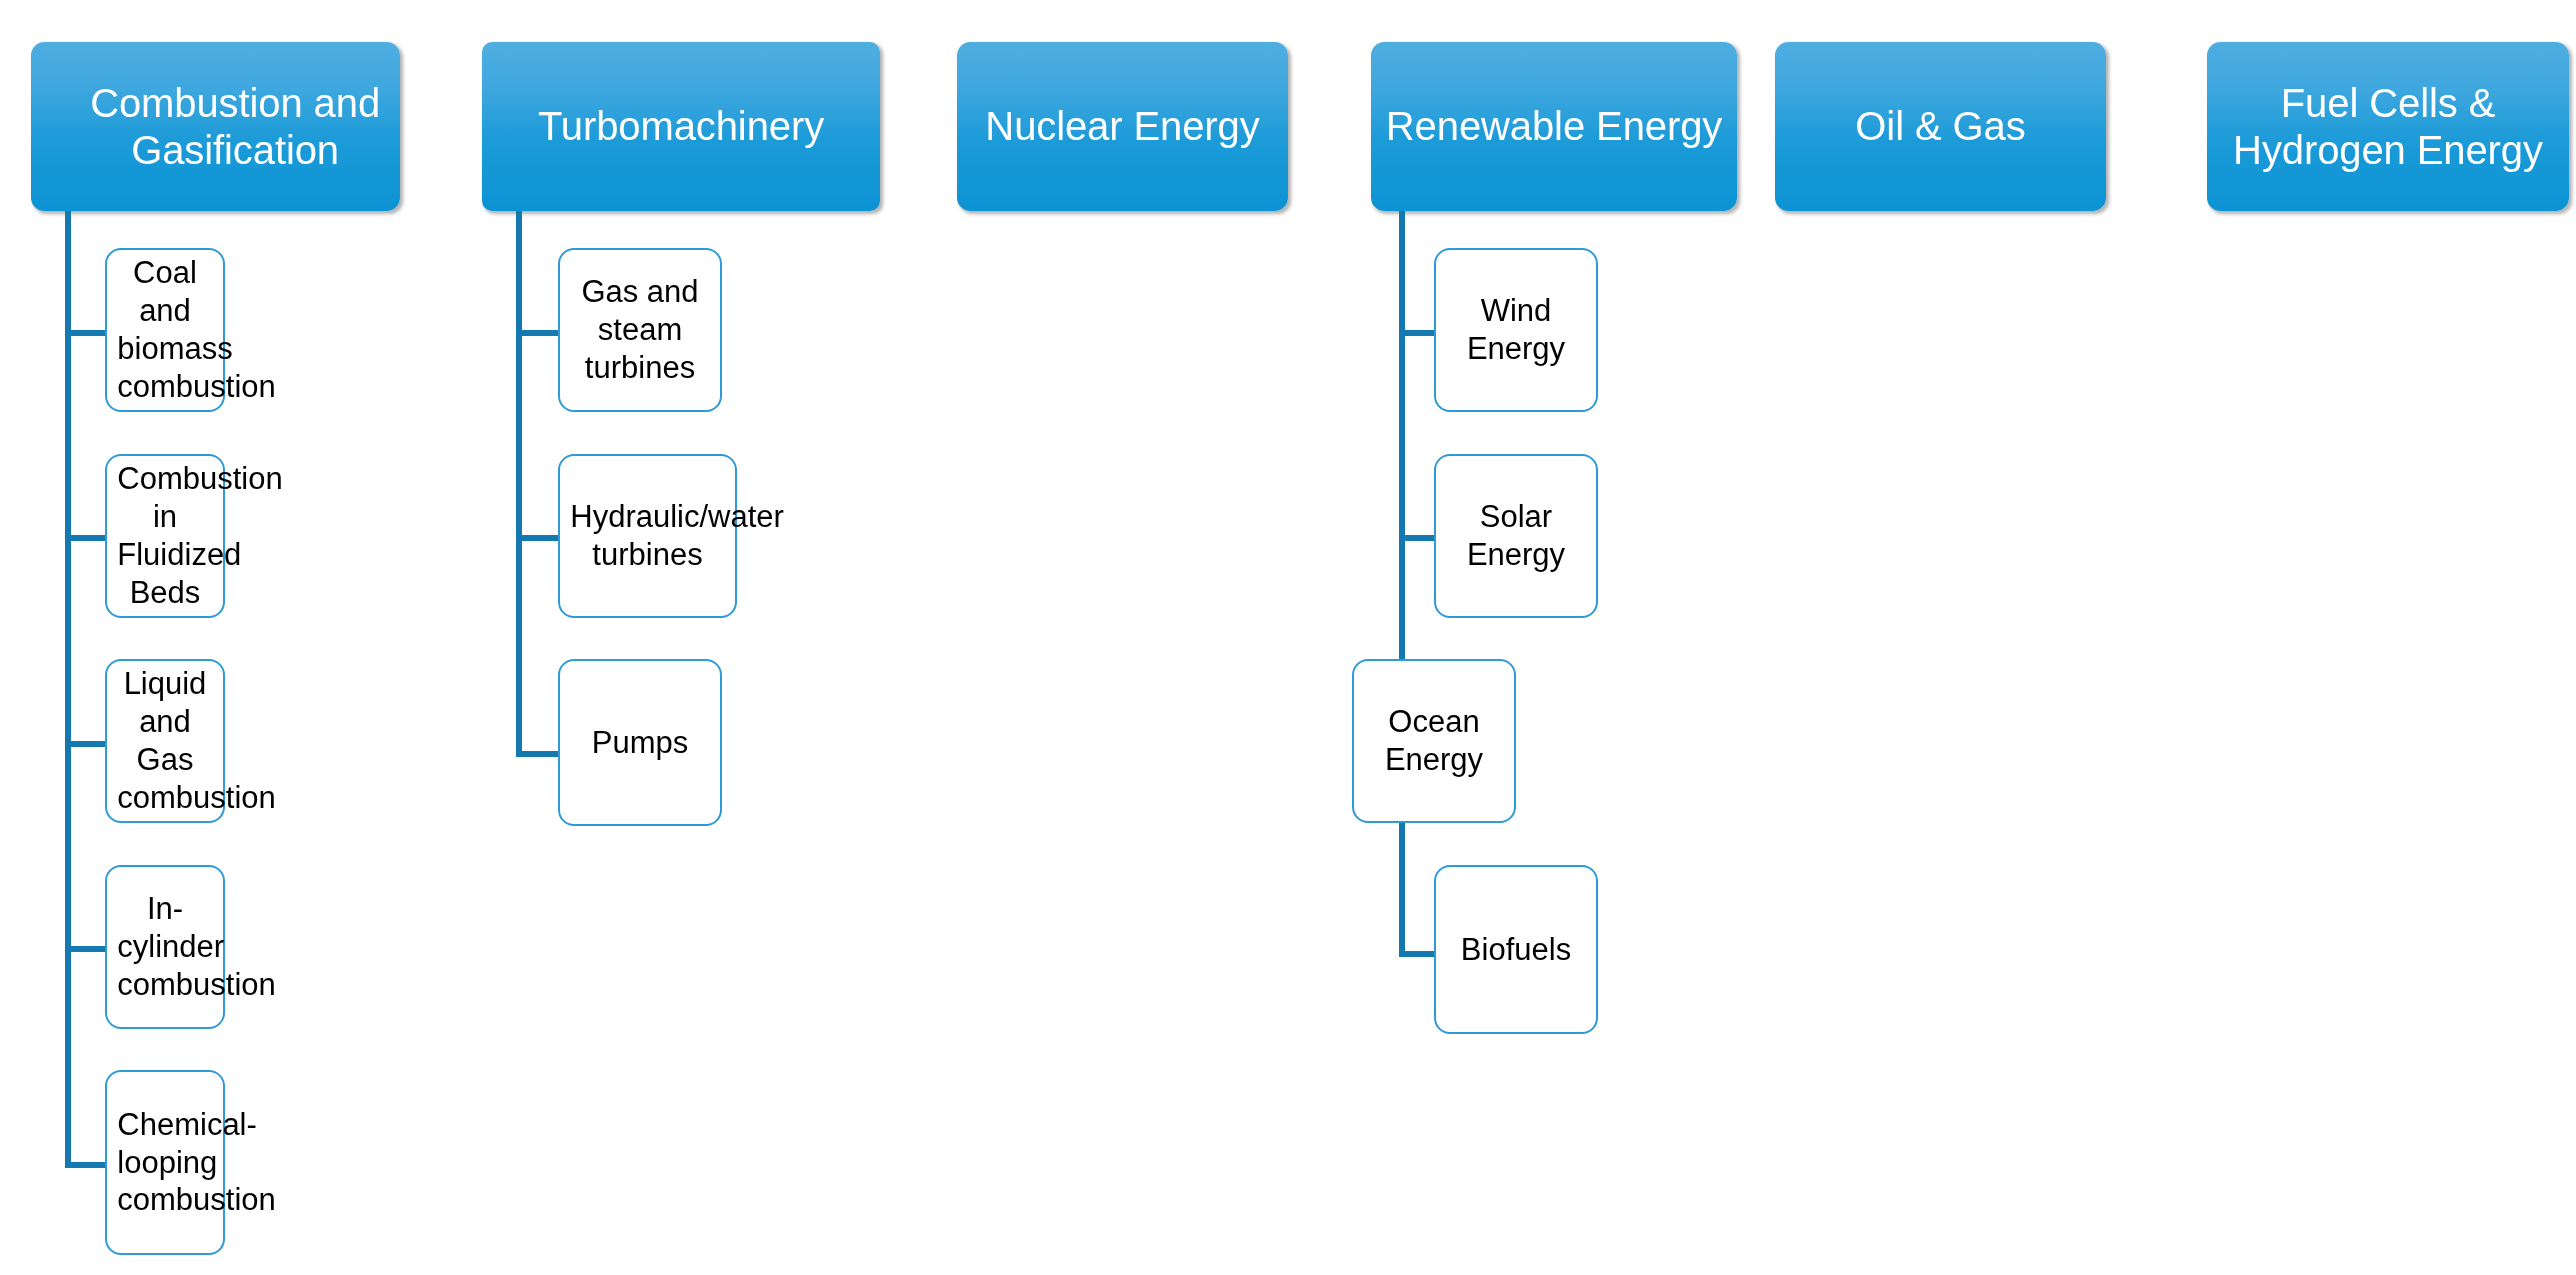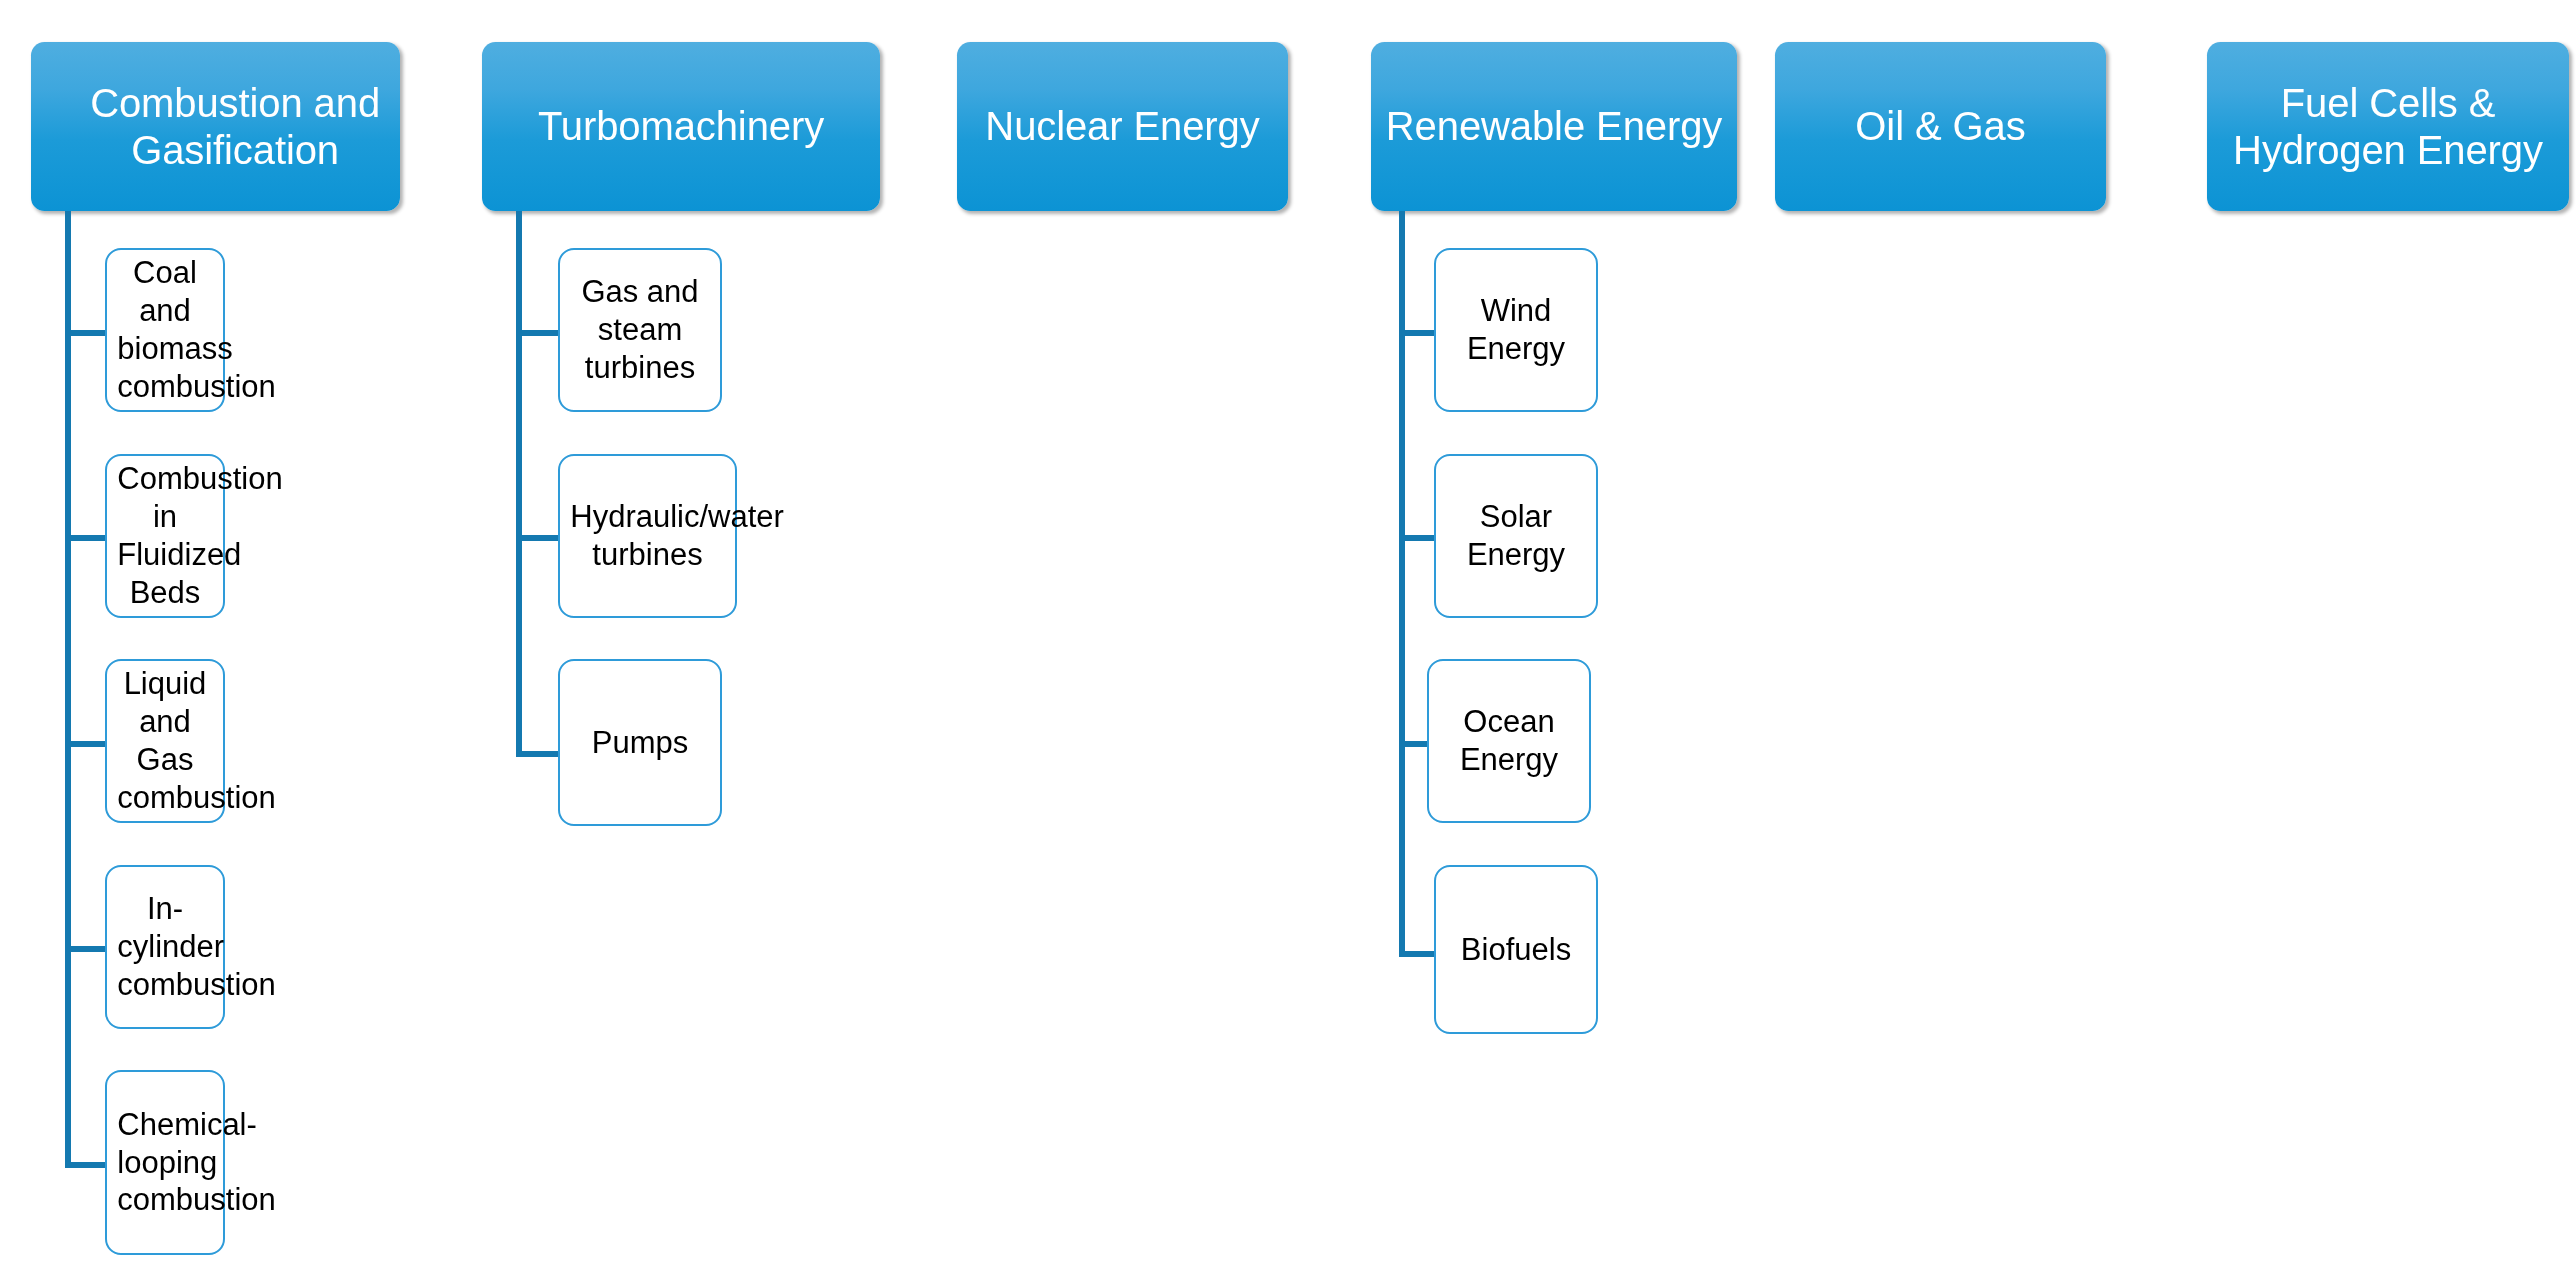--- a/index.html
+++ b/index.html
@@ -103,21 +103,21 @@
   <div class="stub" style="left:65px; top:946px; width:46px;"></div>
   <div class="node-child" style="left:105px; top:865px; width:120px; height:164px;">
     <span class="label">In-cylinder combustion</span>
   </div>
 
   <div class="stub" style="left:65px; top:1162px; width:46px;"></div>
   <div class="node-child" style="left:105px; top:1070px; width:120px; height:185px;">
     <span class="label">Chemical-looping combustion</span>
   </div>
 
-  <div class="node-root" style="left:482px; top:42px; width:398px; height:169px;">
+  <div class="node-root" style="left:482px; top:42px; width:398px; height:169px;border-radius:10px;">
     <span class="label">Turbomachinery</span>
   </div>
 
   <div class="trunk" style="left:516px; top:211px; height:546px;"></div>
 
   <div class="stub" style="left:516px; top:330px; width:46px;"></div>
   <div class="node-child" style="left:558px; top:248px; width:164px; height:164px;">
     <span class="label">Gas and steam turbines</span>
   </div>
 
@@ -145,21 +145,21 @@
   <div class="node-child" style="left:1434px; top:248px; width:164px; height:164px;">
     <span class="label">Wind Energy</span>
   </div>
 
   <div class="stub" style="left:1399px; top:535px; width:46px;"></div>
   <div class="node-child" style="left:1434px; top:454px; width:164px; height:164px;">
     <span class="label">Solar Energy</span>
   </div>
 
   <div class="stub" style="left:1399px; top:741px; width:46px;"></div>
-  <div class="node-child" style="left:1427px; top:659px; width:164px; height:164px;">
+  <div class="node-child" style="left:1352px; top:659px; width:164px; height:164px;">
     <span class="label">Ocean Energy</span>
   </div>
 
   <div class="stub" style="left:1399px; top:951px; width:46px;"></div>
   <div class="node-child" style="left:1434px; top:865px; width:164px; height:169px;">
     <span class="label">Biofuels</span>
   </div>
 
   <div class="node-root" style="left:1775px; top:42px; width:331px; height:169px;">
     <span class="label">Oil &amp; Gas</span>

